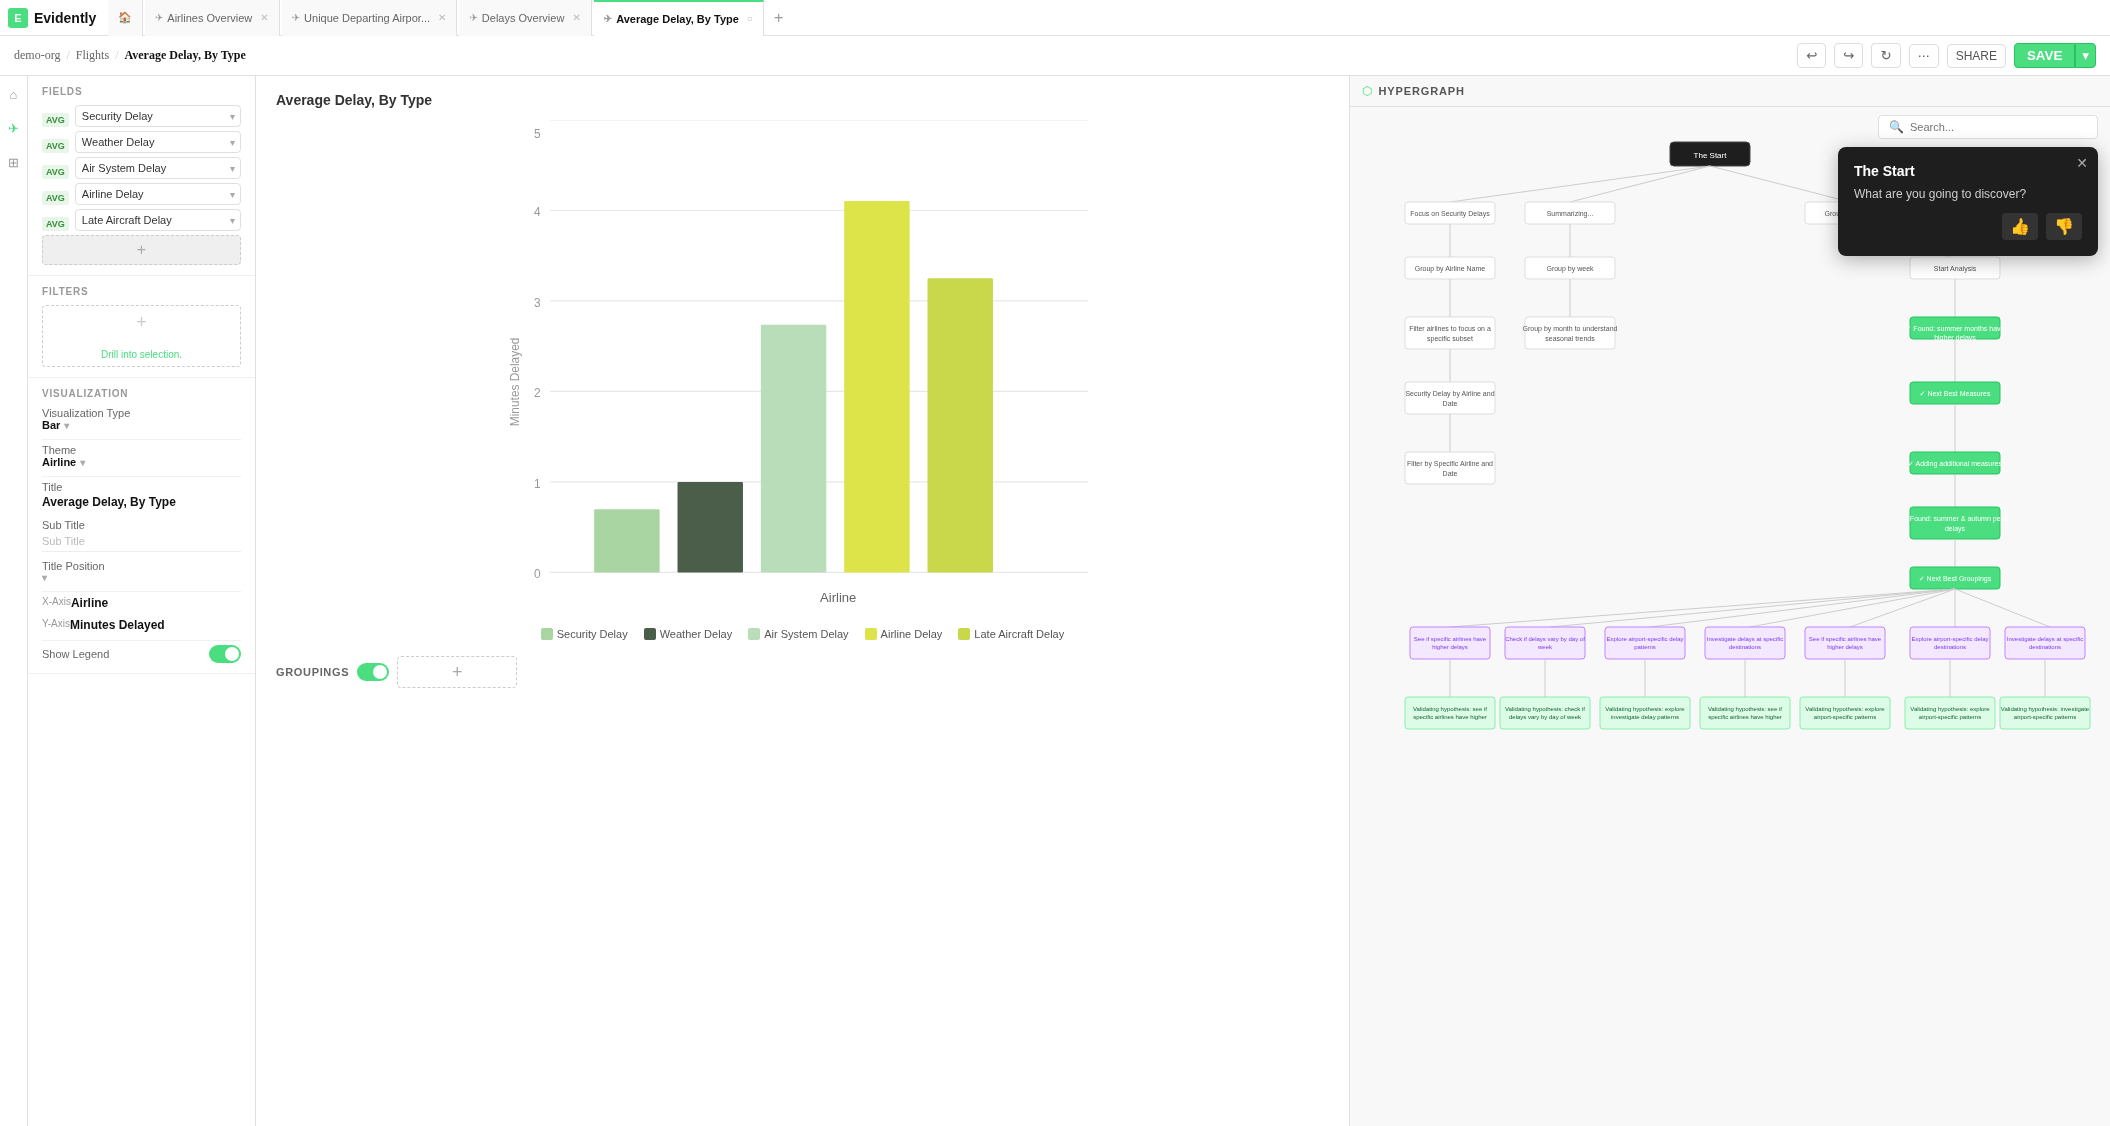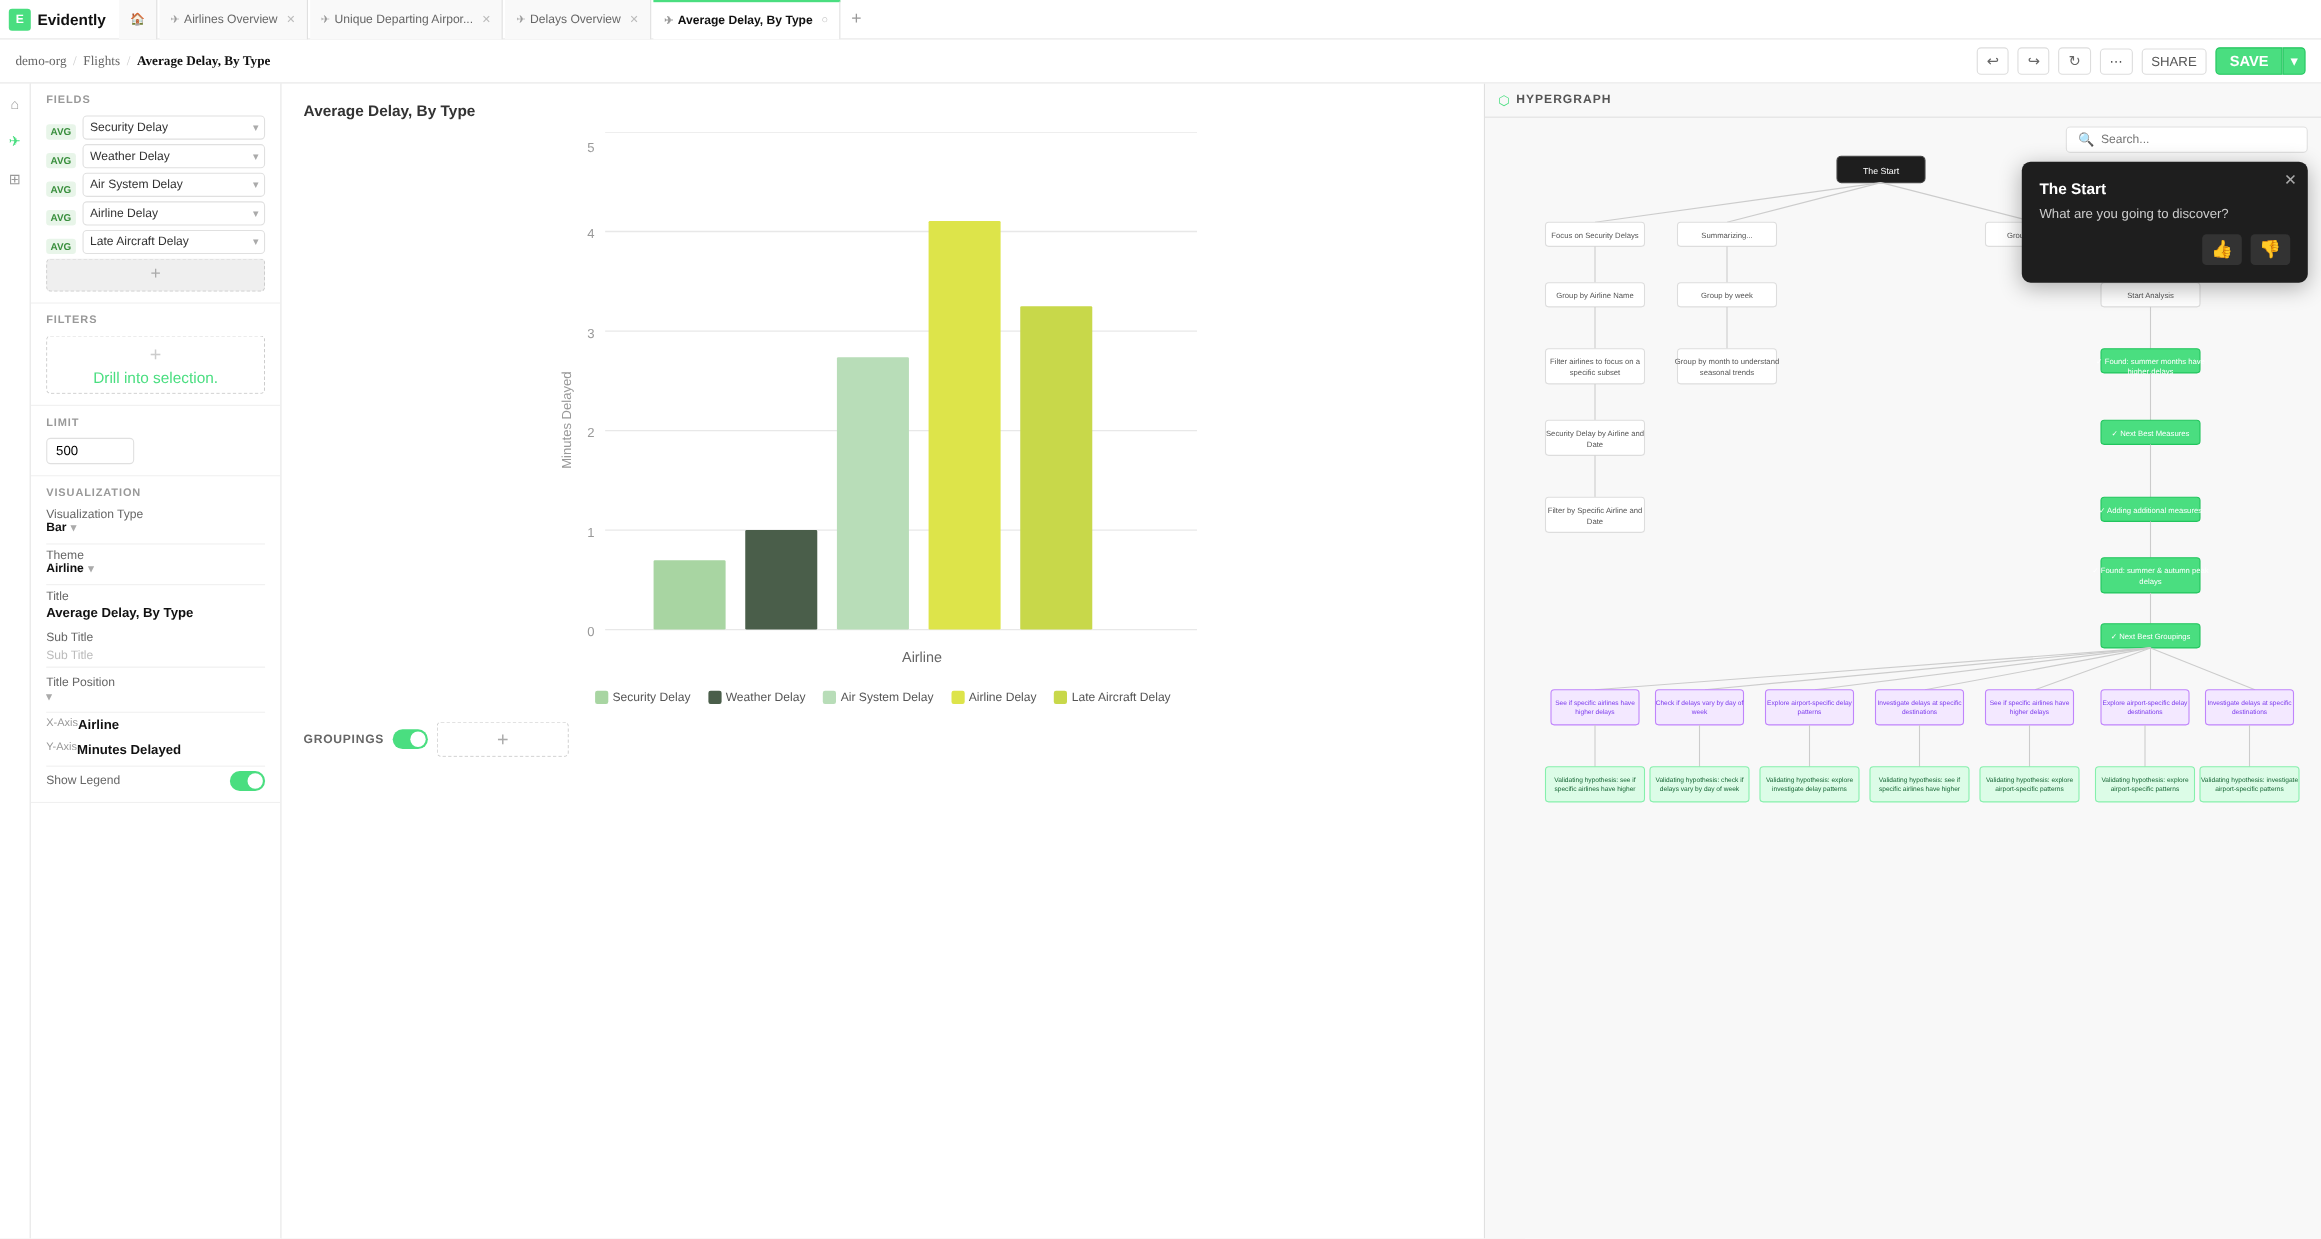--- a/index.html
+++ b/index.html
@@ -44,21 +44,21 @@
     .field-row { display: flex; align-items: flex-end; gap: 6px; margin-bottom: 4px; }
     .avg-badge { background: #e8f5e9; color: #388e3c; font-size: 9px; font-weight: 700; padding: 2px 4px; border-radius: 3px; flex-shrink: 0; }
     .field-select-wrapper { flex: 1; position: relative; }
     .field-select-wrapper select { width: 100%; border: 1px solid #e0e0e0; border-radius: 4px; padding: 4px 20px 4px 6px; font-size: 11px; color: #333; background: #fff; appearance: none; cursor: pointer; }
     .field-chevron { position: absolute; right: 6px; top: 50%; transform: translateY(-50%); pointer-events: none; color: #aaa; font-size: 10px; }
     .add-field-btn { display: flex; align-items: center; justify-content: center; width: 100%; border: 1px dashed #ccc; border-radius: 4px; padding: 5px; color: #aaa; cursor: pointer; font-size: 16px; }
 
     
     .filter-area { border: 1px dashed #ccc; border-radius: 4px; min-height: 40px; display: flex; flex-direction: column; align-items: center; justify-content: center; padding: 6px; cursor: pointer; }
     .filter-add { font-size: 18px; color: #ccc; }
-    .drill-text { font-size: 14px; color: #4ade80; margin-top: 2px; cursor: pointer; }
+    .drill-text { font-size: 10px; color: #4ade80; margin-top: 16px; cursor: pointer; }
 
     
     .limit-input { border: 1px solid #e0e0e0; border-radius: 4px; padding: 4px 8px; font-size: 12px; width: 80px; }
 
     
     .vis-row { display: flex; align-items: center; justify-content: space-between; margin-bottom: 8px; }
     .vis-label { font-size: 11px; color: #666; }
     .vis-value { font-size: 11px; font-weight: 600; color: #111; display: flex; align-items: center; gap: 4px; }
     .vis-chevron { color: #aaa; font-size: 10px; }
 
@@ -249,24 +249,20 @@
     </div>
 
     <div class="panel-section">
       <div class="section-label">FILTERS</div>
       <div class="filter-area">
         <span class="filter-add">+</span>
         <span class="drill-text">Drill into selection.</span>
       </div>
     </div>
 
-    <div class="panel-section">
-      <div class="section-label">LIMIT</div>
-      <input class="limit-input" type="text" value="500" style="">
-    </div>
 
     <div class="panel-section">
       <div class="section-label">VISUALIZATION</div>
 
       <div class="vis-row">
         <div style="width:100%">
           <div class="vis-label">Visualization Type</div>
           <div class="vis-value">
             <span>Bar</span>
             <span class="vis-chevron">▾</span>

